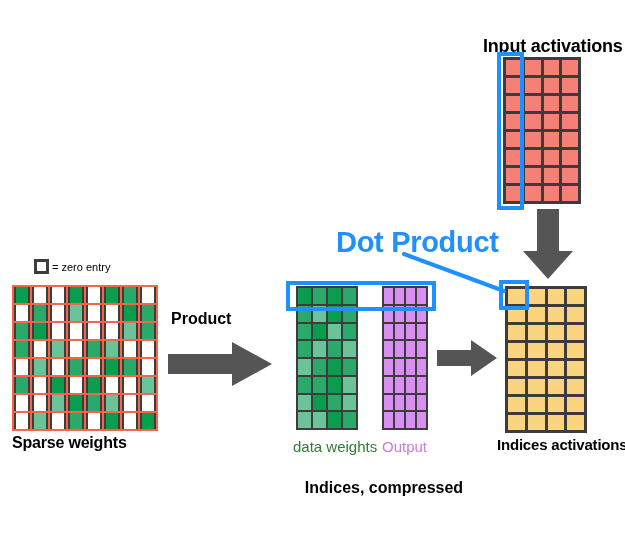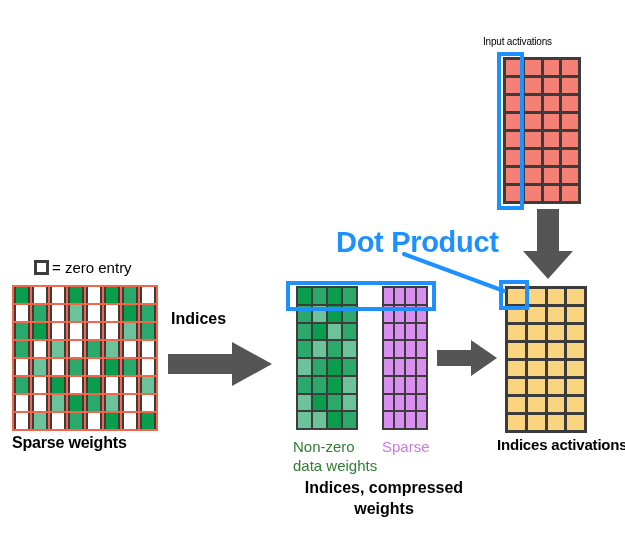--- a/index.html
+++ b/index.html
@@ -38,21 +38,21 @@
     gap: 3px;
     font-size: 15px;
   }
   .zero-swatch {
     width: 15px;
     height: 15px;
     background: #ffffff;
     border: 3px solid #3c3c3c;
     box-sizing: border-box;
   }
-  .zero-text { font-size: 15px; text-align: center; }
+  .zero-text { font-size: 11px; text-align: center; }
 
   .lbl-sparse-weights {
     left: 12px; top: 434px;
     font-size: 16px;
     font-weight: bold;
     letter-spacing: -0.2px;
   }
   .lbl-compress {
     left: 171px; top: 310px;
     font-size: 16px;
@@ -73,22 +73,22 @@
   .lbl-sparse-compressed {
     left: 284px; top: 478px;
     font-size: 16px;
     font-weight: bold;
     text-align: center;
     line-height: 1.3;
     width: 200px;
   }
   .lbl-input-act {
     left: 483px; top: 36px;
-    font-size: 10px;
-    font-weight: normal;
+    font-size: 18px;
+    font-weight: bold;
     letter-spacing: -0.2px;
   }
   .lbl-output-act {
     left: 497px; top: 436px;
     font-size: 15px;
     font-weight: bold;
     letter-spacing: -0.2px;
   }
   .lbl-dot-product {
     left: 336px; top: 226px;
@@ -259,21 +259,21 @@
       <div class="cell" style="background: rgb(108, 195, 154);"></div>
       <div class="cell" style="background: rgb(255, 255, 255);"></div>
       <div class="cell" style="background: rgb(42, 169, 106);"></div>
       <div class="cell" style="background: rgb(255, 255, 255);"></div>
       <div class="cell" style="background: rgb(10, 157, 78);"></div>
       <div class="cell" style="background: rgb(255, 255, 255);"></div>
       <div class="cell" style="background: rgb(10, 157, 78);"></div>
     </div>
   <div class="lbl lbl-sparse-weights">Sparse weights</div>
 
-  <div class="lbl lbl-compress">Indices</div>
+  <div class="lbl lbl-compress">Product</div>
   <svg class="arrow" id="arrow-compress" viewBox="0 0 104 48">
     <polygon points="0,14 64,14 64,2 104,24 64,46 64,34 0,34" fill="#555555"></polygon>
   </svg>
 
   <div class="matrix" id="compressed-values">
       <div class="cell" style="background: rgb(10, 157, 78);"></div>
       <div class="cell" style="background: rgb(42, 169, 106);"></div>
       <div class="cell" style="background: rgb(10, 157, 78);"></div>
       <div class="cell" style="background: rgb(42, 169, 106);"></div>
       <div class="cell" style="background: rgb(42, 169, 106);"></div>
@@ -335,27 +335,25 @@
       <div class="cell" style="background: rgb(217, 143, 240);"></div>
       <div class="cell" style="background: rgb(217, 143, 240);"></div>
       <div class="cell" style="background: rgb(217, 143, 240);"></div>
       <div class="cell" style="background: rgb(217, 143, 240);"></div>
       <div class="cell" style="background: rgb(217, 143, 240);"></div>
       <div class="cell" style="background: rgb(217, 143, 240);"></div>
       <div class="cell" style="background: rgb(217, 143, 240);"></div>
     </div>
 
   <div class="lbl lbl-nonzero">
-    <div>Non-zero</div>
     <div>data weights</div>
   </div>
-  <div class="lbl lbl-indices">Sparse</div>
+  <div class="lbl lbl-indices">Output</div>
   <div class="lbl lbl-sparse-compressed">
     <div>Indices, compressed</div>
-    <div>weights</div>
   </div>
 
   <svg class="arrow" id="arrow-to-output" viewBox="0 0 60 38">
     <polygon points="0,11 34,11 34,1 60,19 34,37 34,27 0,27" fill="#555555"></polygon>
   </svg>
 
   <div class="lbl lbl-input-act">Input activations</div>
   <div class="matrix" id="input-activations">
       <div class="cell" style="background: rgb(245, 128, 118);"></div>
       <div class="cell" style="background: rgb(245, 128, 118);"></div>

